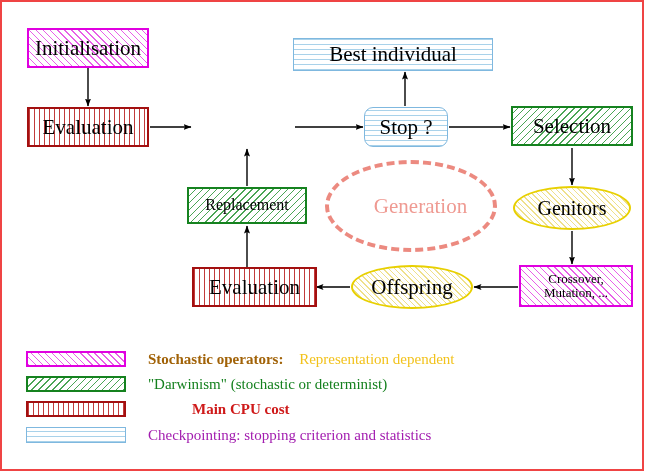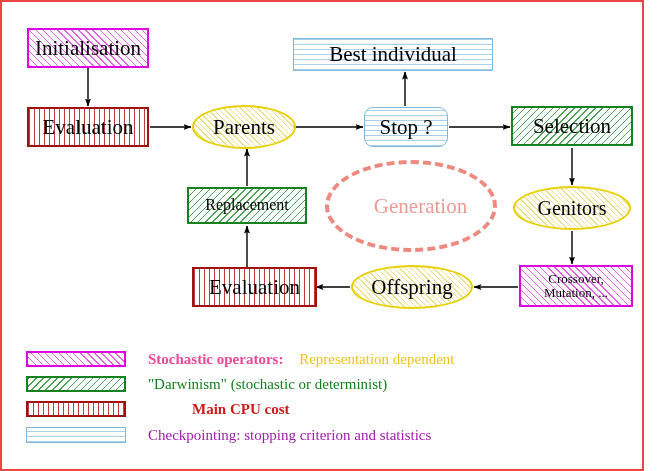--- a/index.html
+++ b/index.html
@@ -119,21 +119,21 @@
     width: 100px;
     height: 16px;
     box-sizing: border-box;
     flex: 0 0 auto;
   }
   .legend-text {
     margin-left: 22px;
     font-size: 15px;
     white-space: nowrap;
   }
-  .lt-magenta { color: #ec4899; font-weight: bold; }
+  .lt-magenta { color: #a16207; font-weight: bold; }
   .lt-gold    { color: #f2c21c; }
   .lt-green   { color: #14801e; }
   .lt-red     { color: #cf1a1a; font-weight: bold; }
   .lt-blue    { color: #a21caf; }
   .legend-text .seg2 { margin-left: 12px; text-align: right; }
 </style>
 </head>
 <body>
 
 <div id="canvas">
@@ -171,23 +171,20 @@
   </svg>
 
   <div class="node hatch-magenta" style="left:25px; top:26px; width:122px; height:40px; font-size:21px;">
     <span>Initialisation</span>
   </div>
 
   <div class="node hatch-red" style="left:25px; top:105px; width:122px; height:40px; font-size:21px;">
     <span>Evaluation</span>
   </div>
 
-  <div class="ellipse" style="left:190px; top:103px; width:104px; height:44px; font-size:21px;">
-    <span>Parents</span>
-  </div>
 
   <div class="node hatch-blue rounded" style="left:362px; top:105px; width:84px; height:40px; font-size:21px;">
     <span>Stop ?</span>
   </div>
 
   <div class="node hatch-blue" style="left:291px; top:36px; width:200px; height:33px; font-size:21px;text-align:center;">
     <span>Best individual</span>
   </div>
 
   <div class="node hatch-green" style="left:509px; top:104px; width:122px; height:40px; font-size:21px;">

